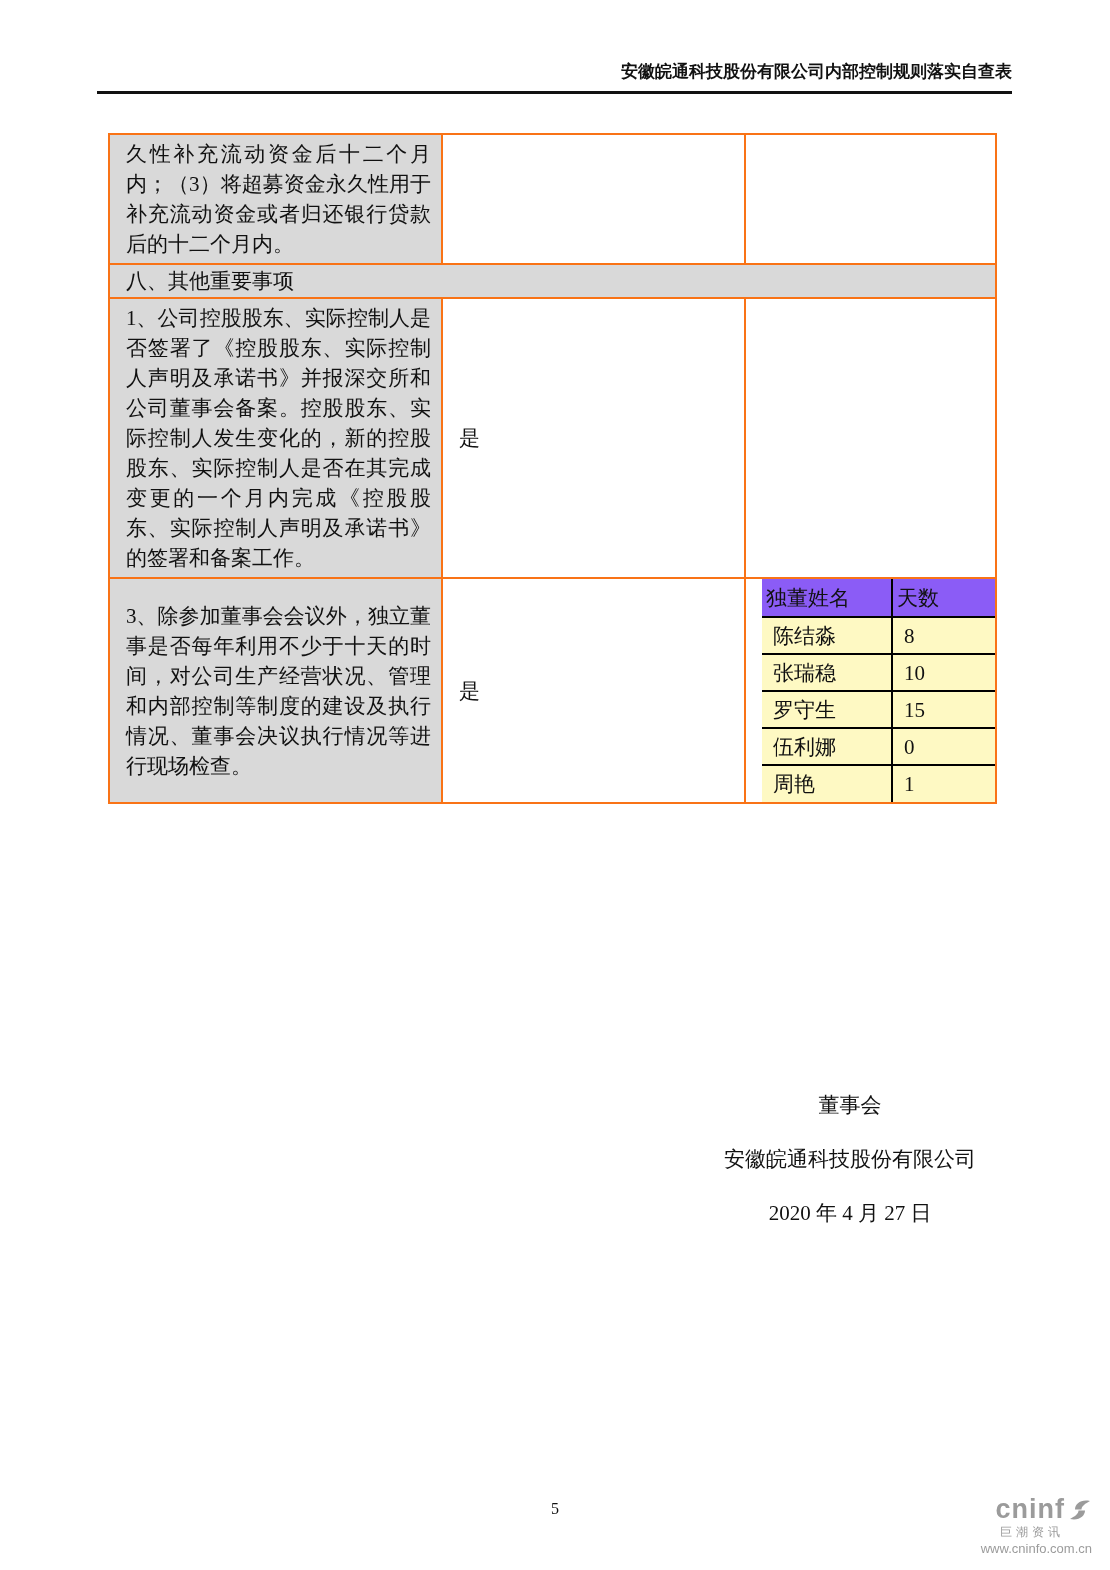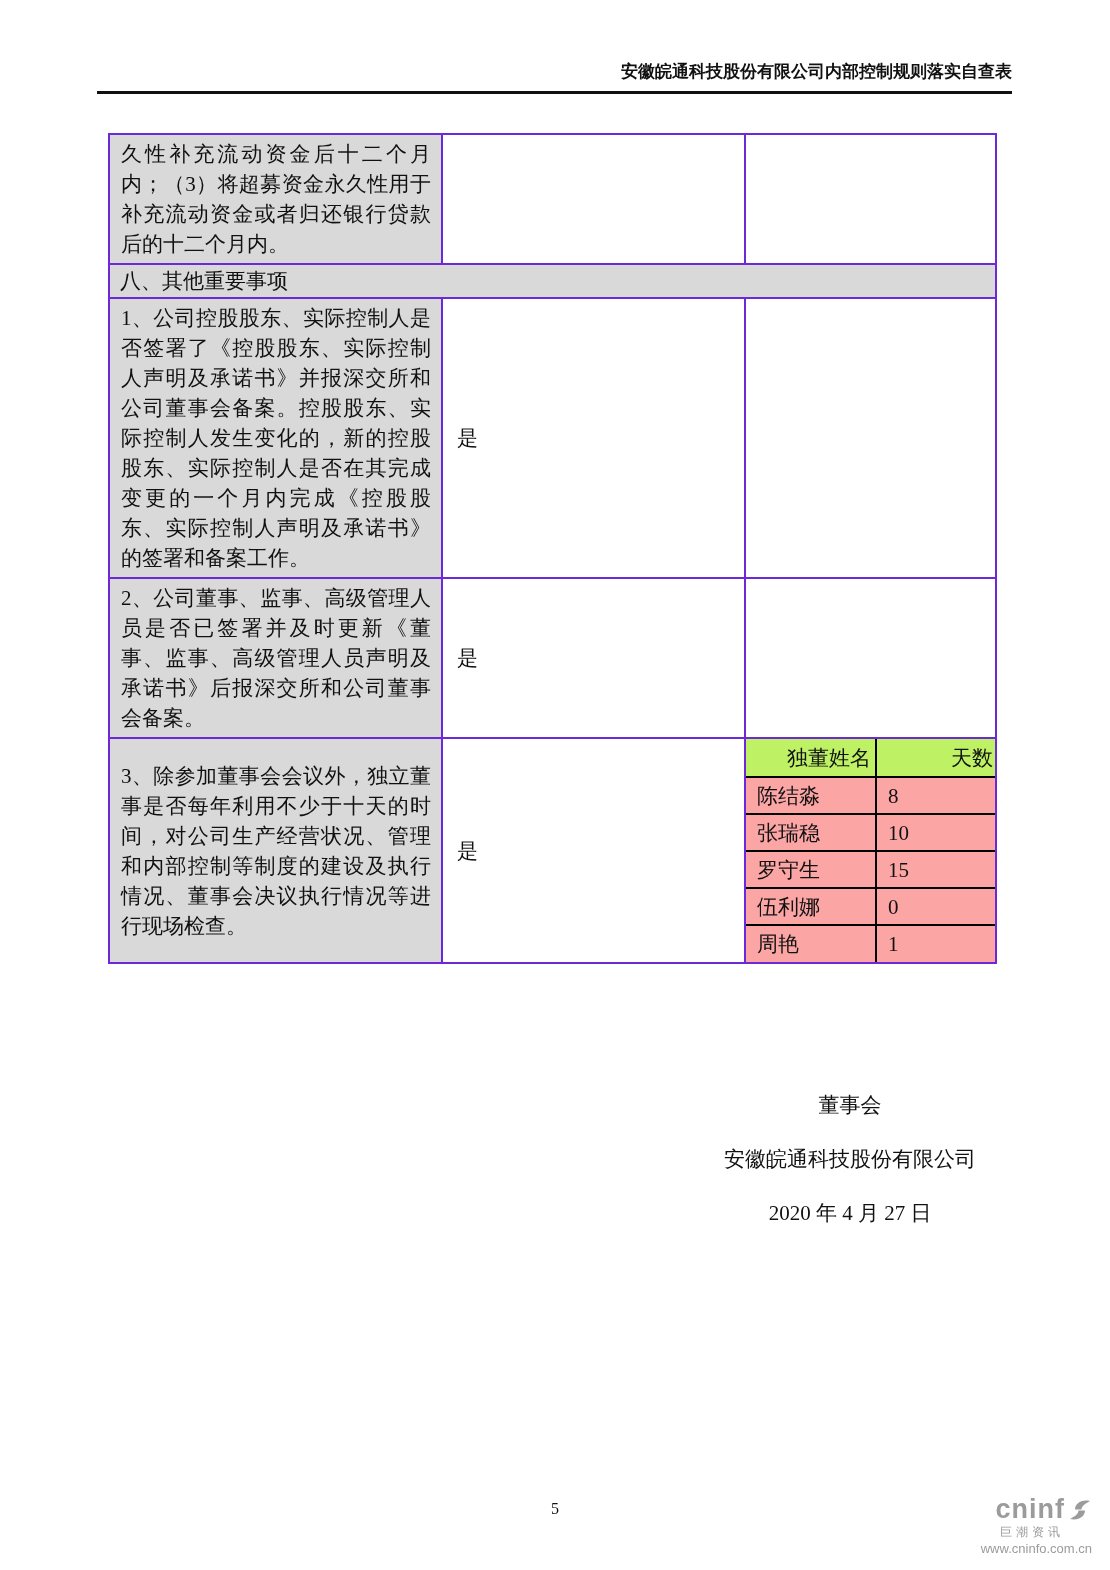--- a/index.html
+++ b/index.html
@@ -26,23 +26,24 @@
   
   table.main {
     position:absolute; left:108px; top:133px;
     width:887px;
     border-collapse:collapse;
     table-layout:fixed;
     font-size:21px;
     line-height:30px;
   }
   table.main td {
-    border:2px solid #6d28d9;
+    border:2px solid #f97316;
     vertical-align:middle;
     overflow:hidden;
+    padding-left:16px;
   }
   td.qcell {
     background:#d9d9d9;
     padding:4px 10px 4px 11px;
     text-align:justify;
   }
   td.acell { background:#fff; padding:4px 6px 4px 14px; }
   td.ncell { background:#fff; padding:0; }
   td.section {
     background:#d9d9d9;
@@ -56,27 +57,27 @@
     border-collapse:collapse;
     table-layout:fixed;
     font-size:21px; line-height:26px;
   }
   table.inner td {
     border:0 solid #000;
     border-right-width:2px;
     border-bottom-width:2px;
     padding:3px 6px 3px 11px;
     vertical-align:middle;
-    background:#fca5a5;
+    background:#fef9c3;
   }
   table.inner td:last-child { border-right-width:0; }
   table.inner tr:last-child td { border-bottom-width:0; }
   table.inner td.hd {
-    background:#bef264;
-    text-align:right;
+    background:#8b5cf6;
+    text-align:left;
     padding:3px 4px;
   }
 
   
   .signature {
     position:absolute; left:610px; top:1088px; width:480px;
     text-align:center;
     font-size:21px;
   }
   .signature .sig-line { line-height:34px; margin-bottom:20px; }
@@ -124,25 +125,20 @@
       <tr style="height:30px;">
         <td class="section" colspan="3">八、其他重要事项</td>
       </tr>
 
       <tr style="height:269px;">
         <td class="qcell">1、公司控股股东、实际控制人是否签署了《控股股东、实际控制人声明及承诺书》并报深交所和公司董事会备案。控股股东、实际控制人发生变化的，新的控股股东、实际控制人是否在其完成变更的一个月内完成《控股股东、实际控制人声明及承诺书》的签署和备案工作。</td>
         <td class="acell">是</td>
         <td class="ncell"></td>
       </tr>
 
-      <tr style="height:155px;">
-        <td class="qcell">2、公司董事、监事、高级管理人员是否已签署并及时更新《董事、监事、高级管理人员声明及承诺书》后报深交所和公司董事会备案。</td>
-        <td class="acell">是</td>
-        <td class="ncell"></td>
-      </tr>
 
       <tr style="height:224px;">
         <td class="qcell">3、除参加董事会会议外，独立董事是否每年利用不少于十天的时间，对公司生产经营状况、管理和内部控制等制度的建设及执行情况、董事会决议执行情况等进行现场检查。</td>
         <td class="acell">是</td>
         <td class="ncell">
           <table class="inner">
             <colgroup>
               <col style="width:130px">
               <col style="width:121px">
             </colgroup>

